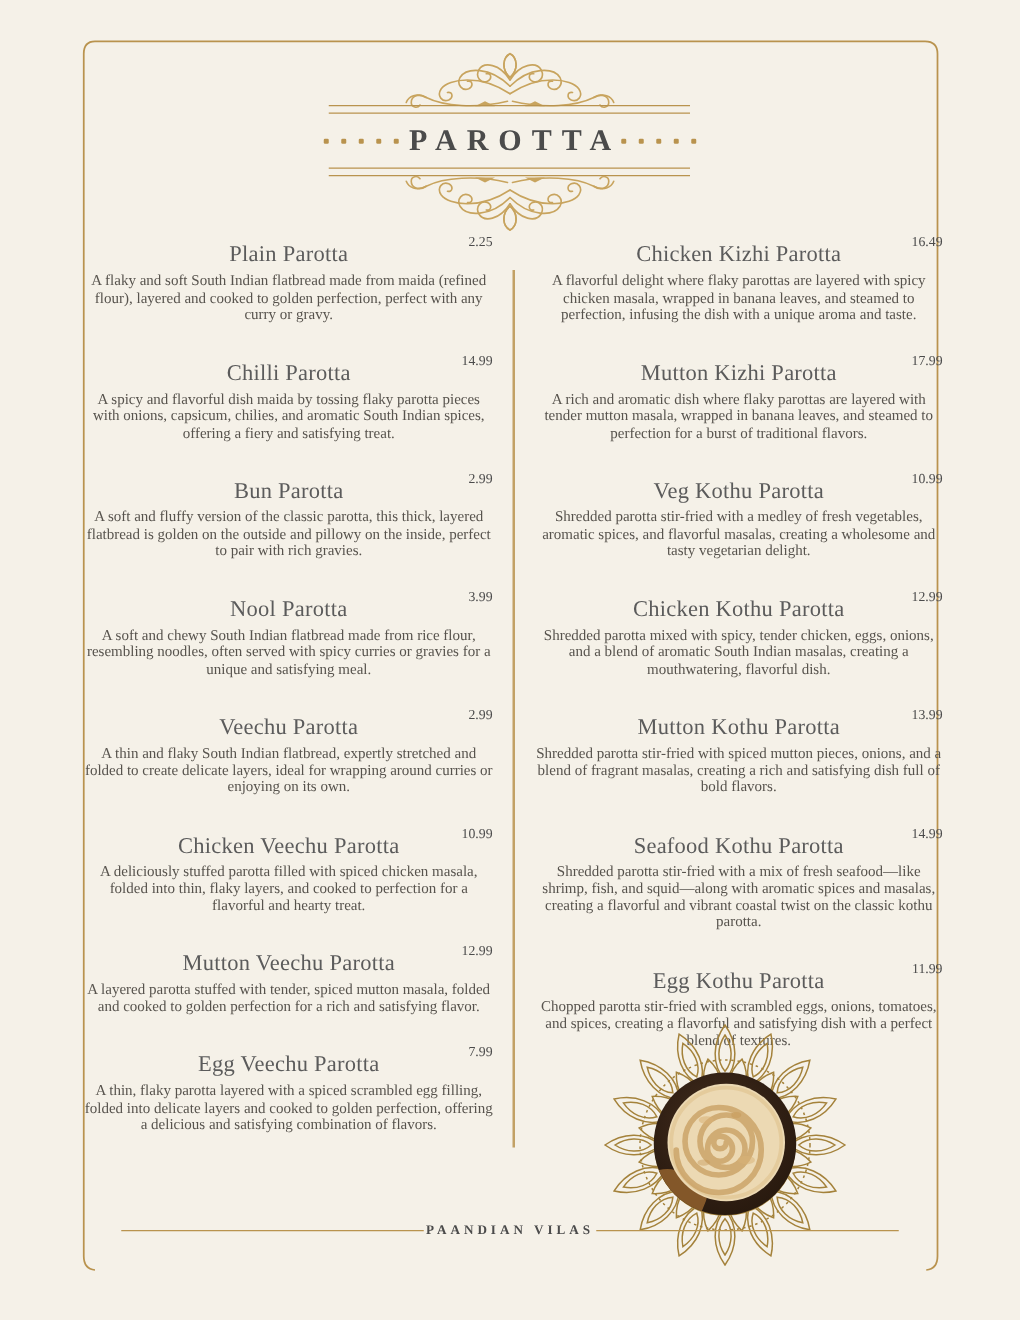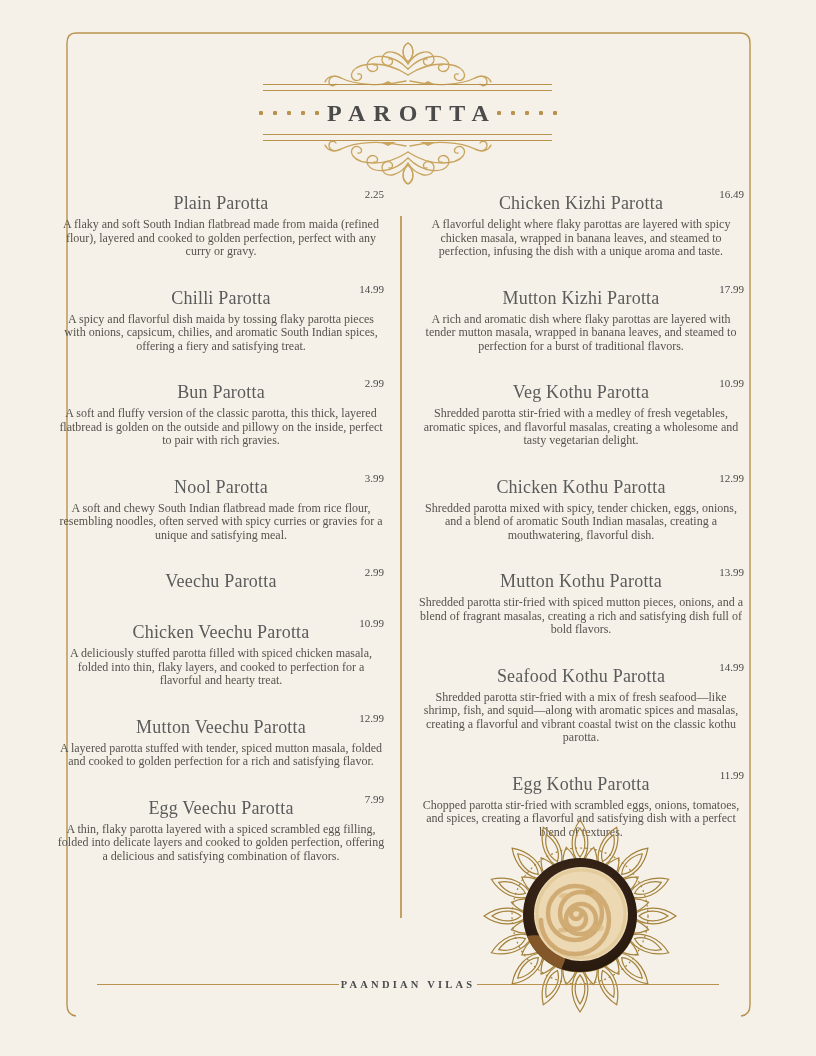--- a/index.html
+++ b/index.html
@@ -25,21 +25,21 @@
   .rule-top{top:84px;}
   .rule-bottom{top:134px;}
   .title-row{position:absolute; top:97px; left:0; right:0; height:32px;
              display:flex; align-items:center; justify-content:center; }
   .dots{display:flex; column-gap:10px;}
   .dot{width:4px; height:4px; background:var(--gold); border-radius:1px;}
   .page-title{font-size:24px; font-weight:700; letter-spacing:8px; color:var(--title_text);
               text-indent:8px; white-space:nowrap;}
 
   
-  .menu{position:absolute; top:191px; left:56px; width:690px;
+  .menu{position:absolute; top:191px; left:66px; width:690px;
         display:grid; grid-template-columns:330px 30px 330px;}
   .col{display:block;}
   .divider-cell{display:flex; justify-content:center;}
   .divider{width:1.5px; height:702px; margin-top:25px; background:var(--gold); opacity:.85;}
   .item{margin-bottom:27px; text-align:center;}
   .item-head{position:relative;}
   .item-name{font-size:18px; font-weight:400; line-height:24px; color:var(--item_text); letter-spacing:.2px;}
   .item-price{position:absolute; right:2px; top:-3px; font-size:11px; color:var(--title_text);}
   .item-desc{margin-top:3px; font-size:12px; line-height:13.5px; color:var(--desc_text);}
 
@@ -145,20 +145,21 @@
       <span class="item-price">3.99</span>
     </div>
     <p class="item-desc">A soft and chewy South Indian flatbread made from rice flour, resembling noodles, often served with spicy curries or gravies for a unique and satisfying meal.</p>
   </article>
 
   <article class="item">
     <div class="item-head">
       <h3 class="item-name">Veechu Parotta</h3>
       <span class="item-price">2.99</span>
     </div>
+    <p class="item-desc">A thin and flaky South Indian flatbread, expertly stretched and folded to create delicate layers, ideal for wrapping around curries or enjoying on its own.</p>
   </article>
 
   <article class="item">
     <div class="item-head">
       <h3 class="item-name">Chicken Veechu Parotta</h3>
       <span class="item-price">10.99</span>
     </div>
     <p class="item-desc">A deliciously stuffed parotta filled with spiced chicken masala, folded into thin, flaky layers, and cooked to perfection for a flavorful and hearty treat.</p>
   </article>
 

